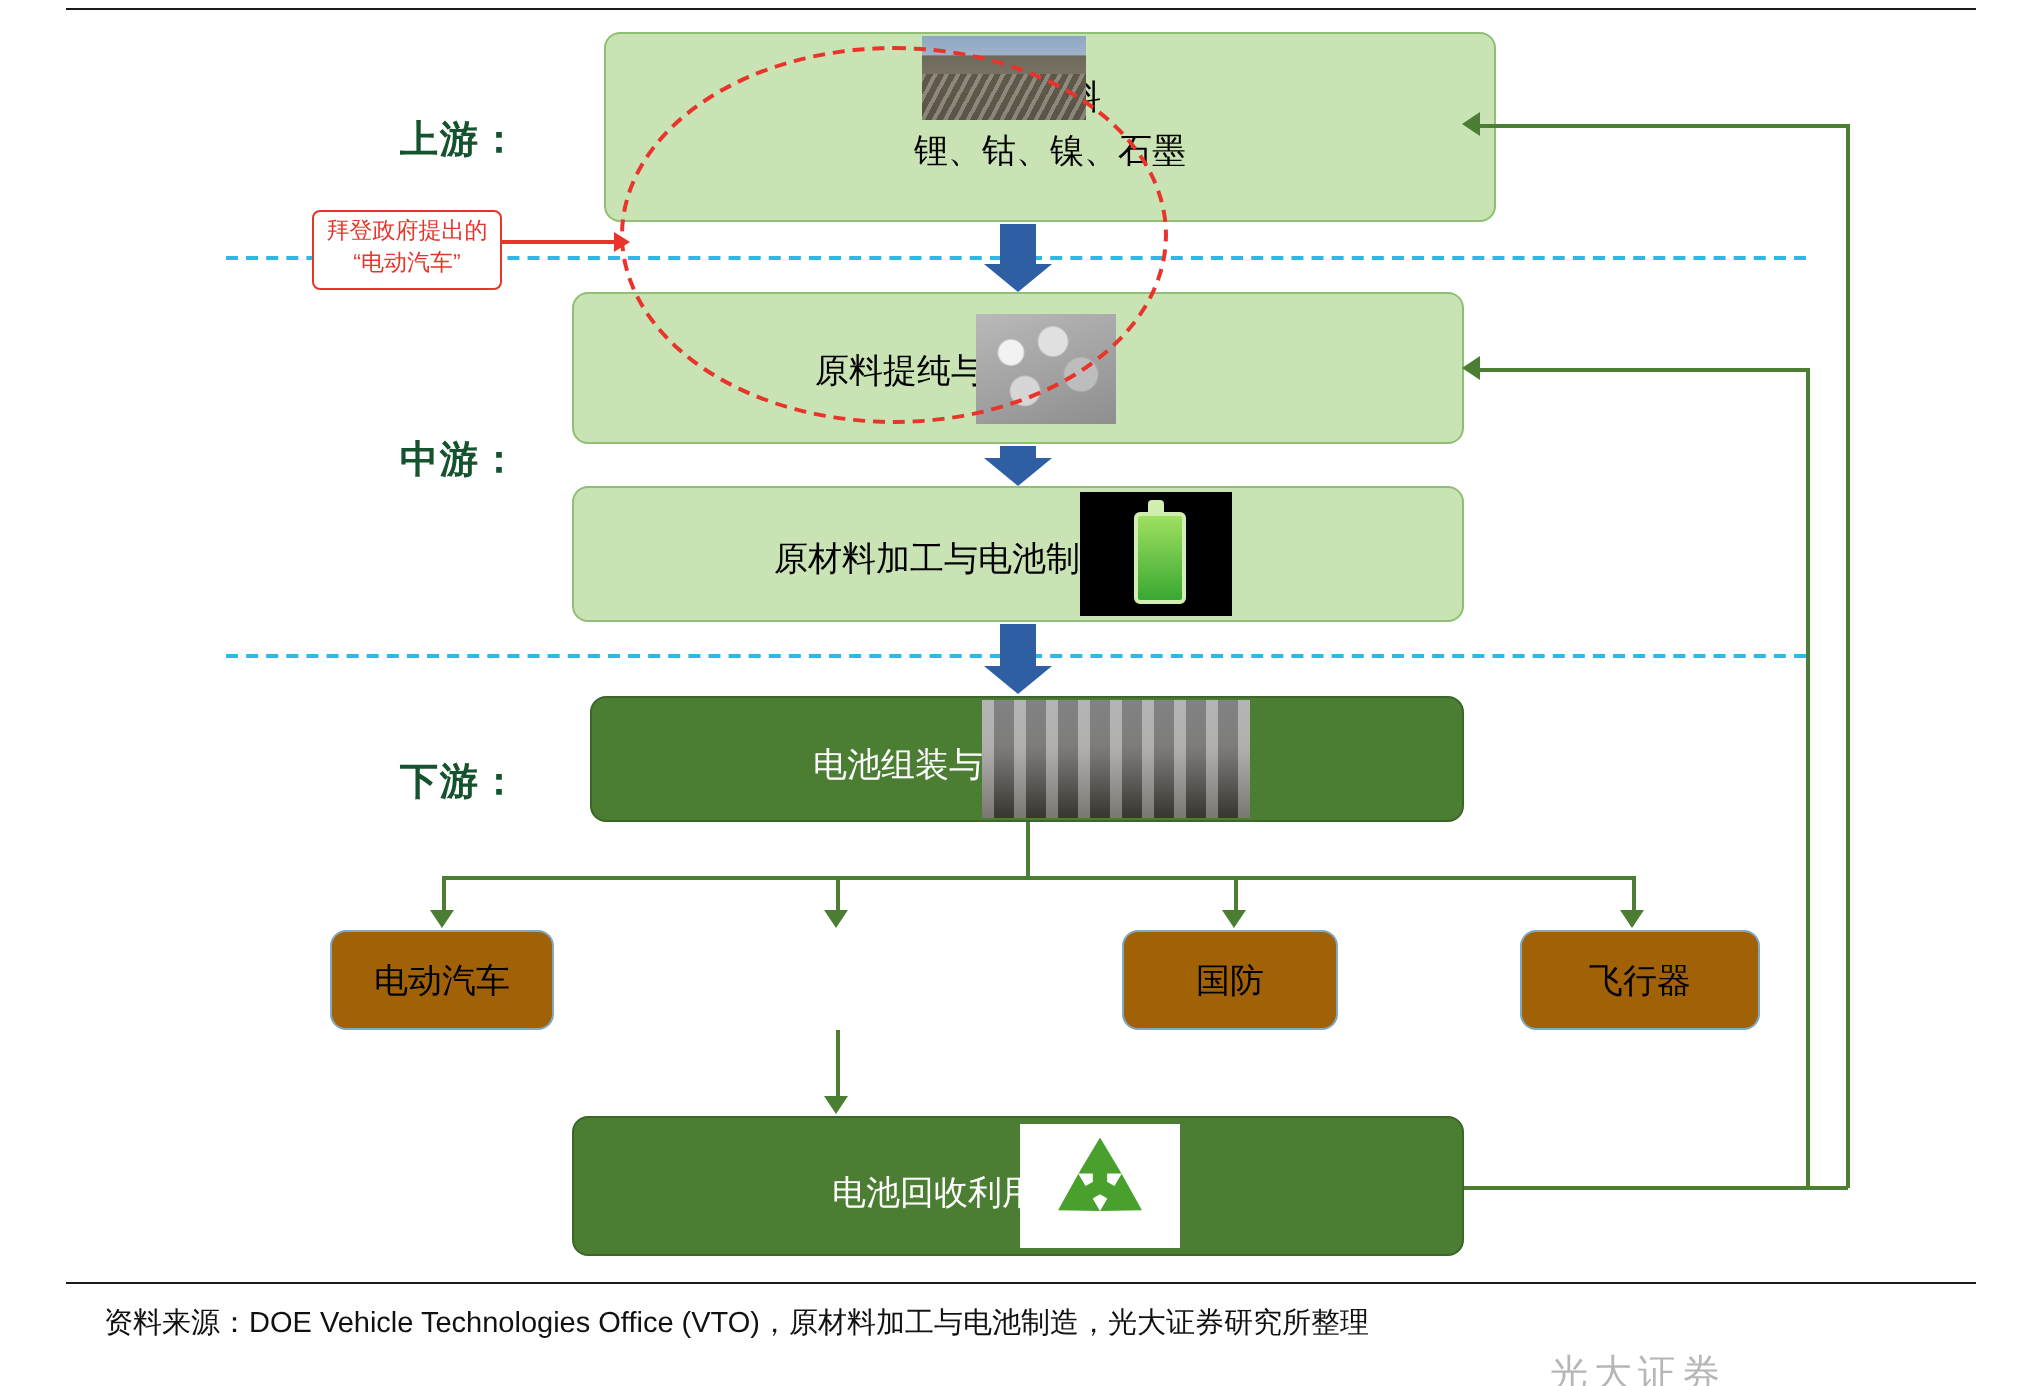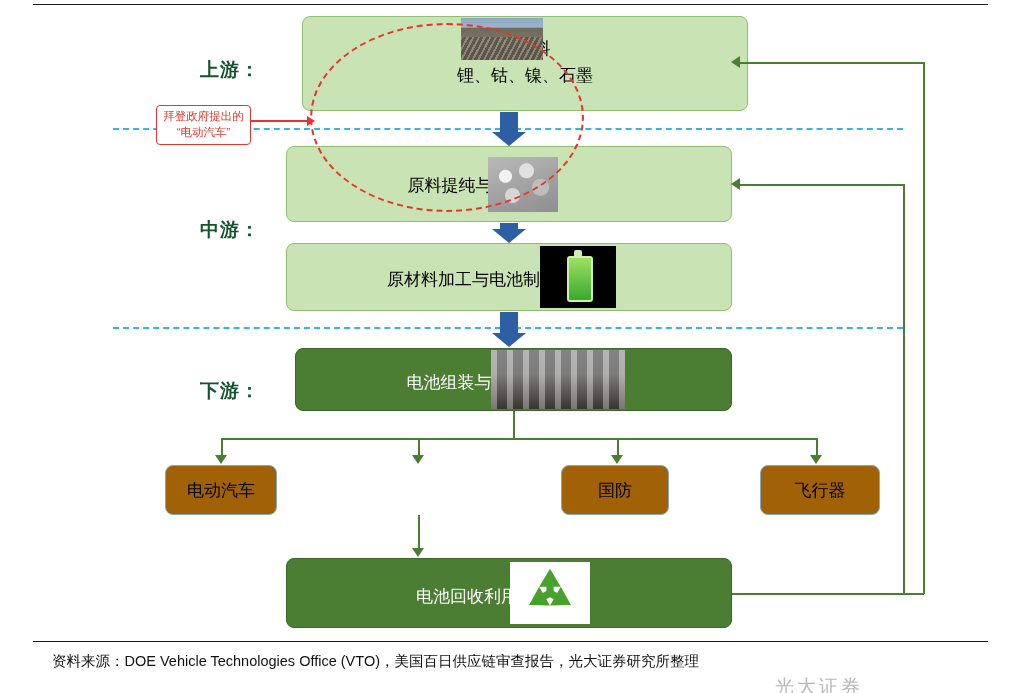--- a/index.html
+++ b/index.html
@@ -372,16 +372,16 @@
   <div class="app-box" id="app-0">
       <span>电动汽车</span>
     </div>
   <div class="app-box" id="app-2">
       <span>国防</span>
     </div>
   <div class="app-box" id="app-3">
       <span>飞行器</span>
     </div>
 
-  <div id="source">资料来源：DOE Vehicle Technologies Office (VTO)，美国百日供应链审查报告，光大证券研究所整理</div>
+  <div id="source">资料来源：DOE Vehicle Technologies Office (VTO)，原材料加工与电池制造，光大证券研究所整理</div>
   <div id="watermark">光大证券</div>
 
 </div>
 
 </body></html>

